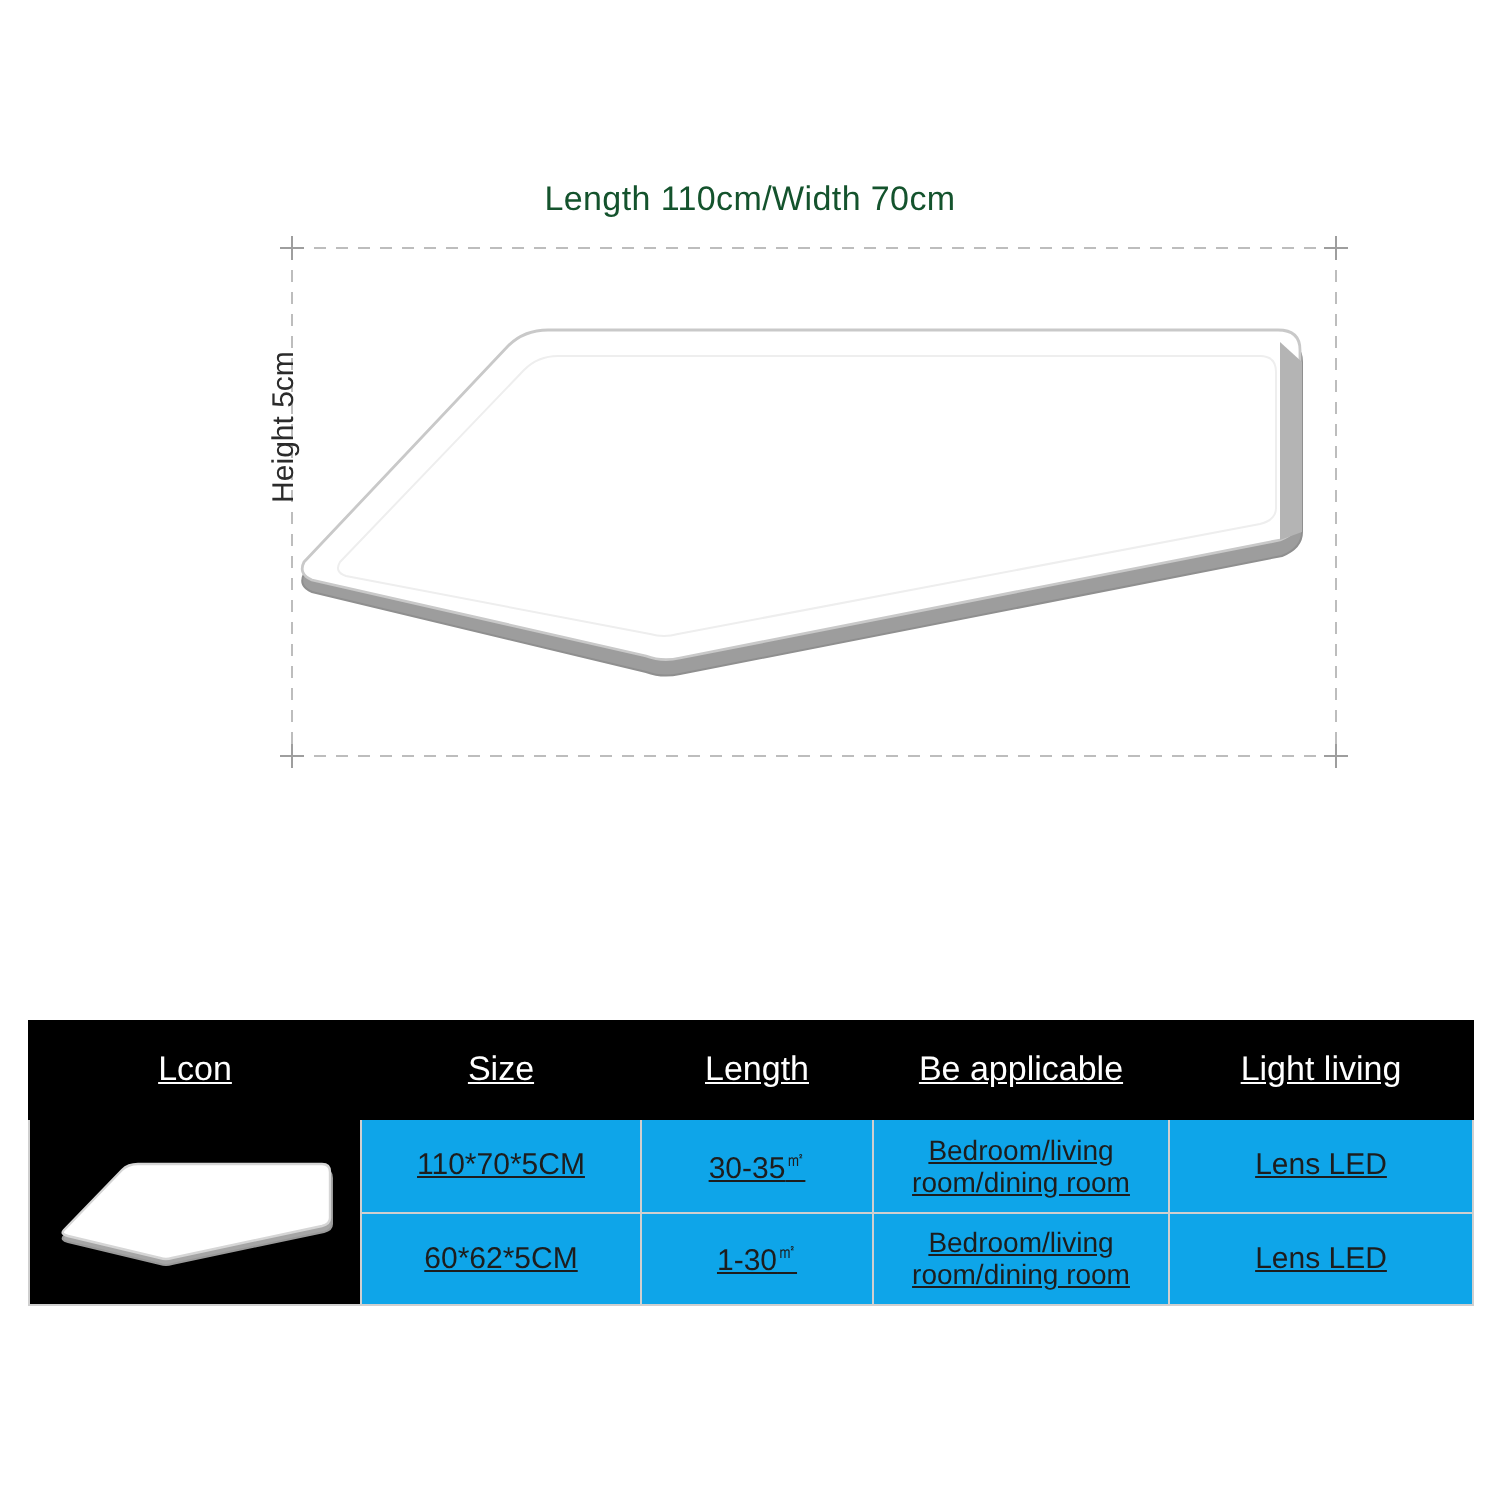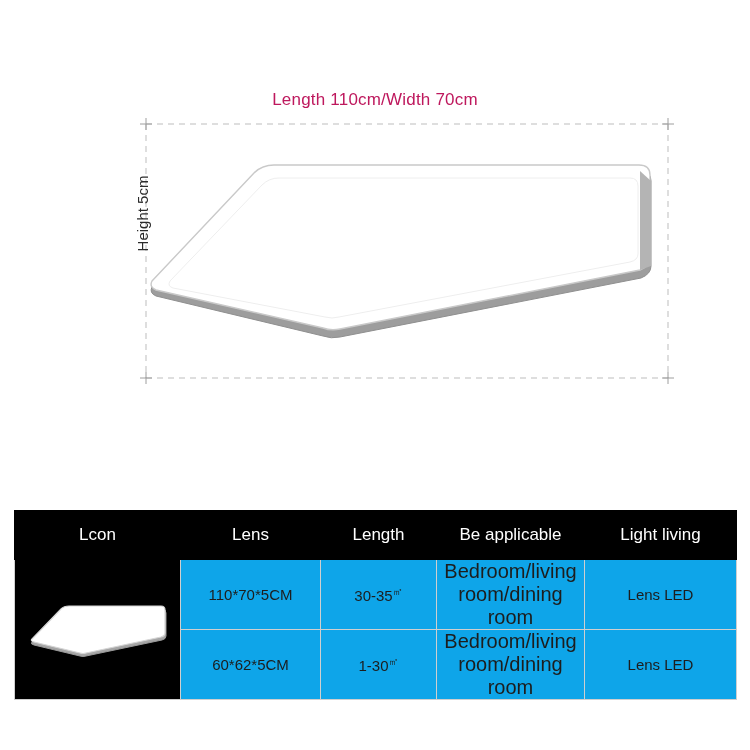--- a/index.html
+++ b/index.html
@@ -24,21 +24,21 @@
     height: 500px;
   }
 
   .dim-label-top {
     position: absolute;
     left: 0;
     top: 90px;
     width: 750px;
     text-align: center;
     font-size: 17px;
-    color: #be185d;
+    color: #14532d;
     letter-spacing: 0.2px;
   }
 
   .dim-label-left {
     position: absolute;
     left: 82px;
     top: 205px;
     width: 120px;
     text-align: center;
     font-size: 15px;
@@ -75,20 +75,21 @@
   }
 
   table.spec th,
   table.spec td {
     border: 1px solid #cfcfcf;
     text-align: center;
     vertical-align: middle;
     font-size: 15px;
     color: #1d1d1d;
     padding: 0;
+    text-decoration: underline;
   }
 
   table.spec thead th {
     background: #000000;
     color: #ffffff;
     height: 48px;
     font-weight: normal;
     font-size: 17px;
     border: 1px solid #000000;
   }
@@ -100,21 +101,21 @@
 
   td.icon-cell {
     background: #000000 !important;
     border: 1px solid #000000;
     padding: 0;
     position: relative;
   }
 
   .two-line {
     line-height: 1.15;
-    font-size: 20px;
+    font-size: 14px;
   }
 
   .sup {
     font-size: 10px;
     vertical-align: super;
   }
 
   
   col.c1 { width: 166px; }
   col.c2 { width: 140px; }
@@ -169,21 +170,21 @@
     <colgroup>
       <col class="c1">
         <col class="c2">
         <col class="c3">
         <col class="c4">
         <col class="c5">
     </colgroup>
     <thead>
       <tr>
         <th>Lcon</th>
-        <th>Lens</th>
+        <th>Size</th>
         <th>Length</th>
         <th>Be applicable</th>
         <th>Light living</th>
       </tr>
     </thead>
     <tbody>
       <tr>
         <td class="icon-cell" rowspan="2">
           <svg width="164" height="88" viewBox="0 0 164 88">
             <path d="M16,58 L45,28 Q48,25 53,25 L146,25 Q150,25 150,29 L150,52 Q150,55 146,56 L70,72 Q67,73 64,72 L18,61 Q14,60 16,58 Z" fill="#a6a6a6" stroke="#9a9a9a" stroke-width="1"></path>

